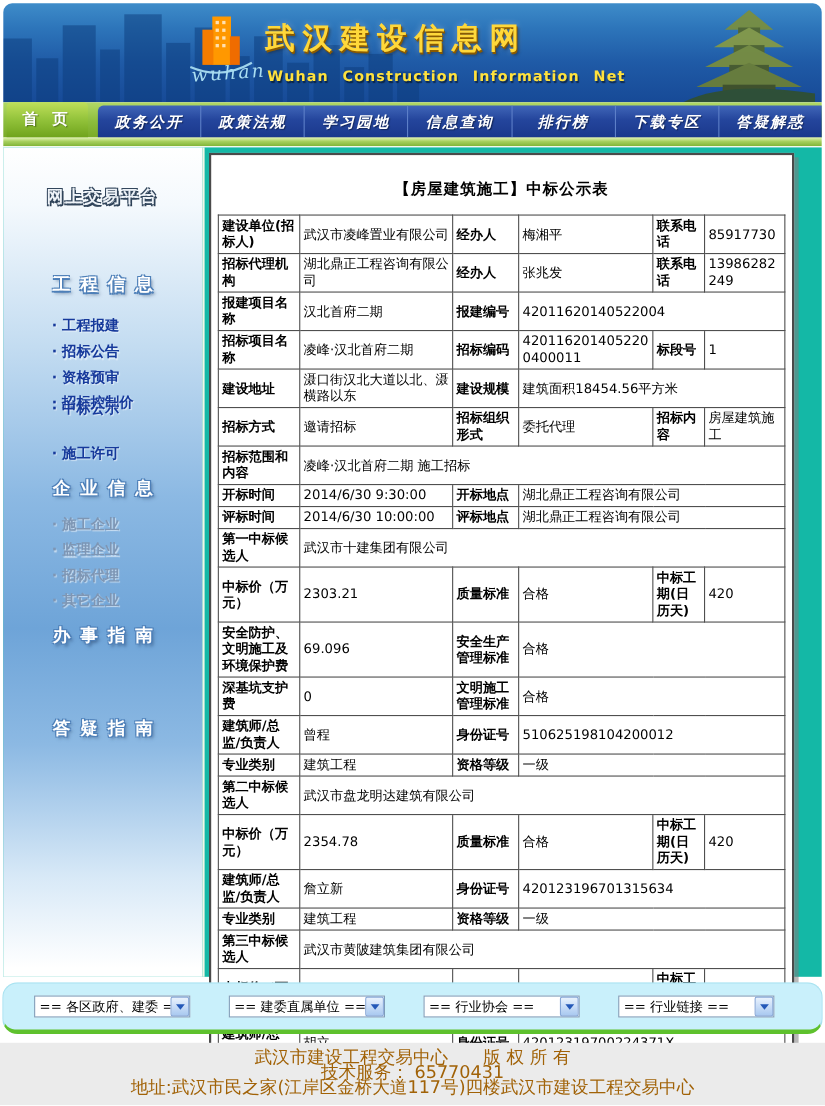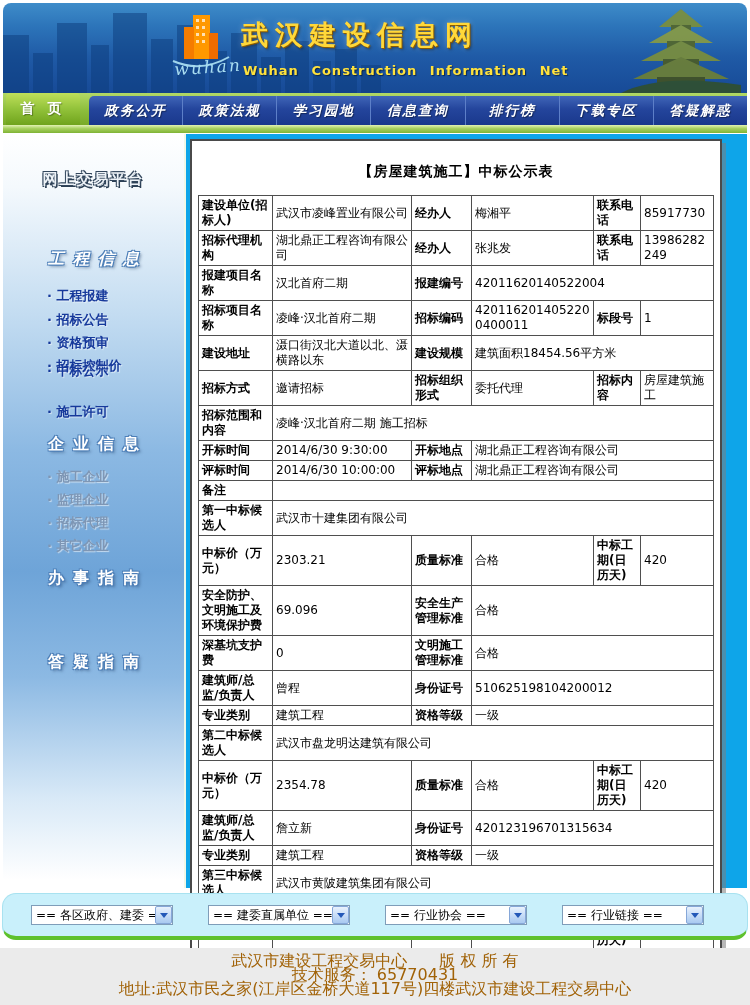--- a/index.html
+++ b/index.html
@@ -37,21 +37,21 @@
     background:linear-gradient(180deg,#4066b8 0%,#24459c 45%,#1a388c 100%); }
   .tab { flex:1; display:flex; align-items:center; justify-content:center;
     color:#ffffff; font-size:13.5px; font-weight:bold; letter-spacing:2px;
     border-left:1px solid #5d7fc8; cursor:pointer; text-shadow:1px 1px 1px rgba(0,0,0,.4);font-style:italic; }
   .tab:first-child { border-left:none; }
   .nav-strip { position:absolute; top:125px; left:3px; right:3px; height:9px;
     background:linear-gradient(180deg,#e2f2b4 0%,#a7d05e 45%,#7fb335 100%);
     border-bottom:1px solid #ffffff; }
 
   
-  .content { position:absolute; top:134px; left:3px; right:3px; height:754px; background:#0ea5e9; }
+  .content { position:absolute; top:134px; left:3px; right:3px; height:754px; background:#14b8a6; }
   .sidebar { position:absolute; left:0; top:0; width:183px; height:100%;
     border-right:2px solid #f0f8e8;
     background:linear-gradient(180deg,#ffffff 0%,#f4f9fd 7%,#c3dcf1 24%,#8cb9e3 42%,#6ea4d8 58%,#8cb9e3 72%,#d8e9f7 88%,#ffffff 99%); }
   .side-item { position:absolute; left:0; right:0; }
   .side-platform { text-align:center; font-size:15px; font-weight:bold; color:#eef3f8; letter-spacing:2px;
     text-shadow:-1px -1px 0 #32465c, 1px -1px 0 #32465c, -1px 1px 0 #32465c, 1.5px 1.5px 0 #2b3f55, 2.5px 2.5px 2px rgba(255,255,255,.55); }
   .side-header { text-align:center; font-size:16px; font-weight:bold; color:#ffffff; letter-spacing:9px; padding-left:9px;
     text-shadow:-1px -1px 0 #4d7fb8, 1px -1px 0 #4d7fb8, -1px 1px 0 #4d7fb8, 1px 1px 0 #4d7fb8, 2px 2px 3px rgba(40,70,110,.6); }
   .side-link { left:44px; font-size:13px; font-weight:bold; color:#16399b; cursor:pointer;
     text-shadow:1px 1px 1px rgba(255,255,255,.6); }
@@ -155,21 +155,21 @@
       <div class="tab">答疑解惑</div>
     </div>
   </div>
   <div class="nav-strip"></div>
 
   <div class="content">
 
     <div class="sidebar">
       <div class="side-item side-platform" style="top:36px;">网上交易平台</div>
 
-      <div class="side-item side-header" style="top:115px;font-style:italic;">工程信息</div>
+      <div class="side-item side-header" style="top:115px;">工程信息</div>
       <div class="side-item side-link" style="top:153px;">· 工程报建</div>
       <div class="side-item side-link" style="top:177px;">· 招标公告</div>
       <div class="side-item side-link" style="top:200px;">· 资格预审</div>
       <div class="side-item side-link" style="top:223px;">· 招标控制价</div>
       <div class="side-item side-link" style="top:228px;">· 中标公示</div>
       <div class="side-item side-link" style="top:269px;">· 施工许可</div>
 
       <div class="side-item side-header" style="top:300px;">企业信息</div>
       <div class="side-item side-link dim" style="top:334px;">· 施工企业</div>
       <div class="side-item side-link dim" style="top:357px;">· 监理企业</div>
@@ -246,24 +246,20 @@
             <td class="lbl">开标地点</td>
             <td colspan="3">湖北鼎正工程咨询有限公司</td>
           </tr>
           <tr>
             <td class="lbl">评标时间</td>
             <td>2014/6/30 10:00:00</td>
             <td class="lbl">评标地点</td>
             <td colspan="3">湖北鼎正工程咨询有限公司</td>
           </tr>
           <tr>
-            <td class="lbl">备注</td>
-            <td colspan="5"></td>
-          </tr>
-          <tr>
             <td class="lbl">第一中标候选人</td>
             <td colspan="5">武汉市十建集团有限公司</td>
           </tr>
           <tr>
             <td class="lbl">中标价（万元）</td>
             <td>2303.21</td>
             <td class="lbl">质量标准</td>
             <td>合格</td>
             <td class="lbl">中标工期(日历天)</td>
             <td>420</td>

